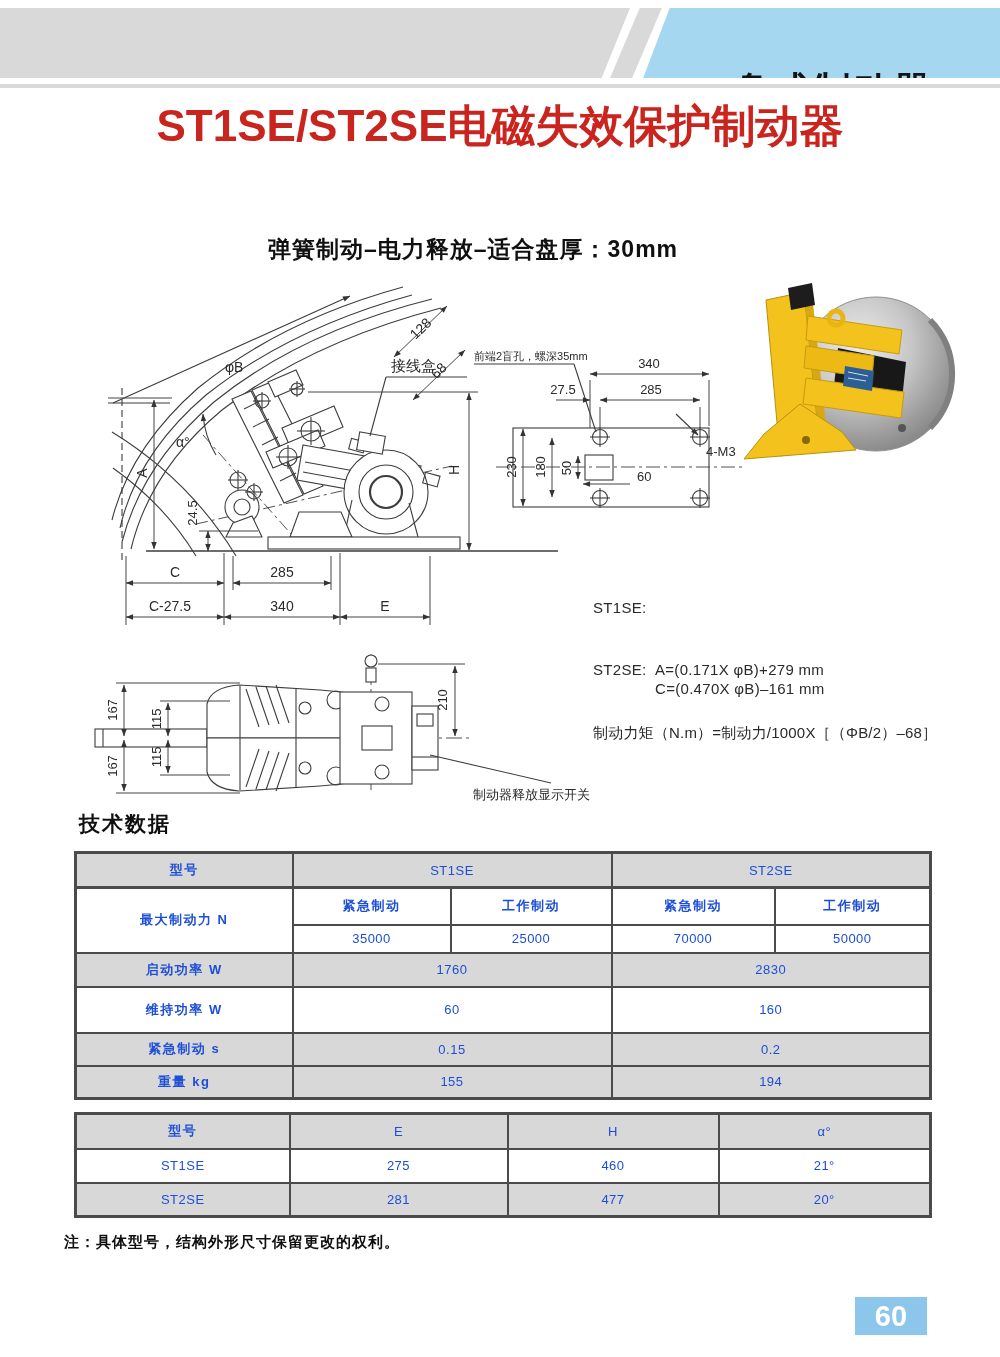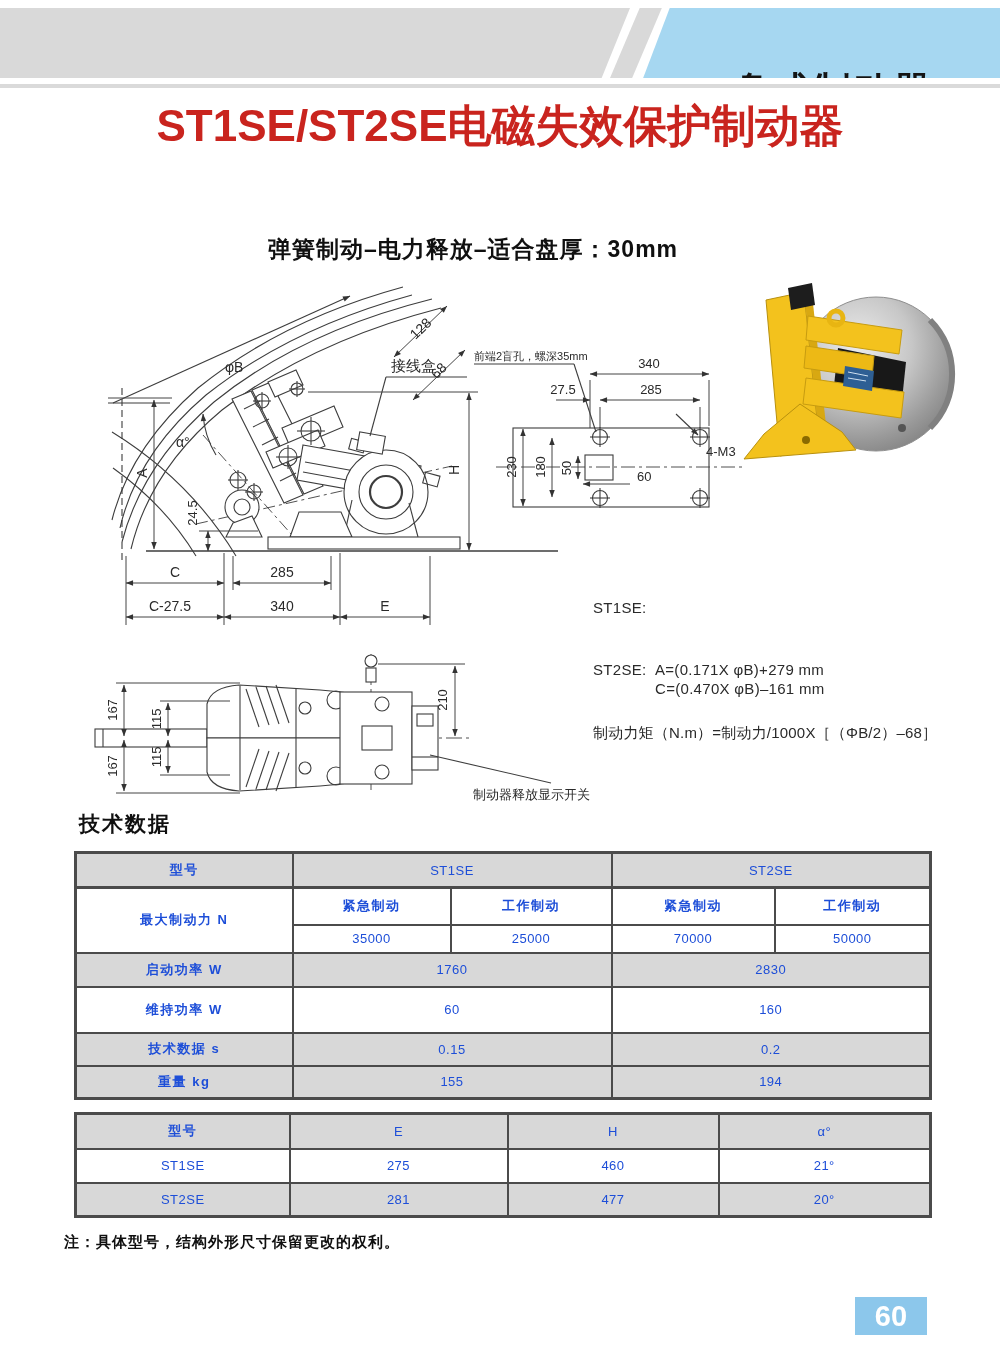--- a/index.html
+++ b/index.html
@@ -351,21 +351,21 @@
       <td class="cn">启动功率  W</td>
       <td class="num" colspan="2">1760</td>
       <td class="num" colspan="2">2830</td>
     </tr>
     <tr style="height:46px;">
       <td class="cn">维持功率  W</td>
       <td class="num" colspan="2">60</td>
       <td class="num" colspan="2">160</td>
     </tr>
     <tr class="gray" style="height:33px;">
-      <td class="cn">技术数据  s</td>
+      <td class="cn">紧急制动  s</td>
       <td class="num" colspan="2">0.15</td>
       <td class="num" colspan="2">0.2</td>
     </tr>
     <tr class="gray" style="height:33px;">
       <td class="cn">重量  kg</td>
       <td class="num" colspan="2">155</td>
       <td class="num" colspan="2">194</td>
     </tr>
   </tbody>
     </table>

